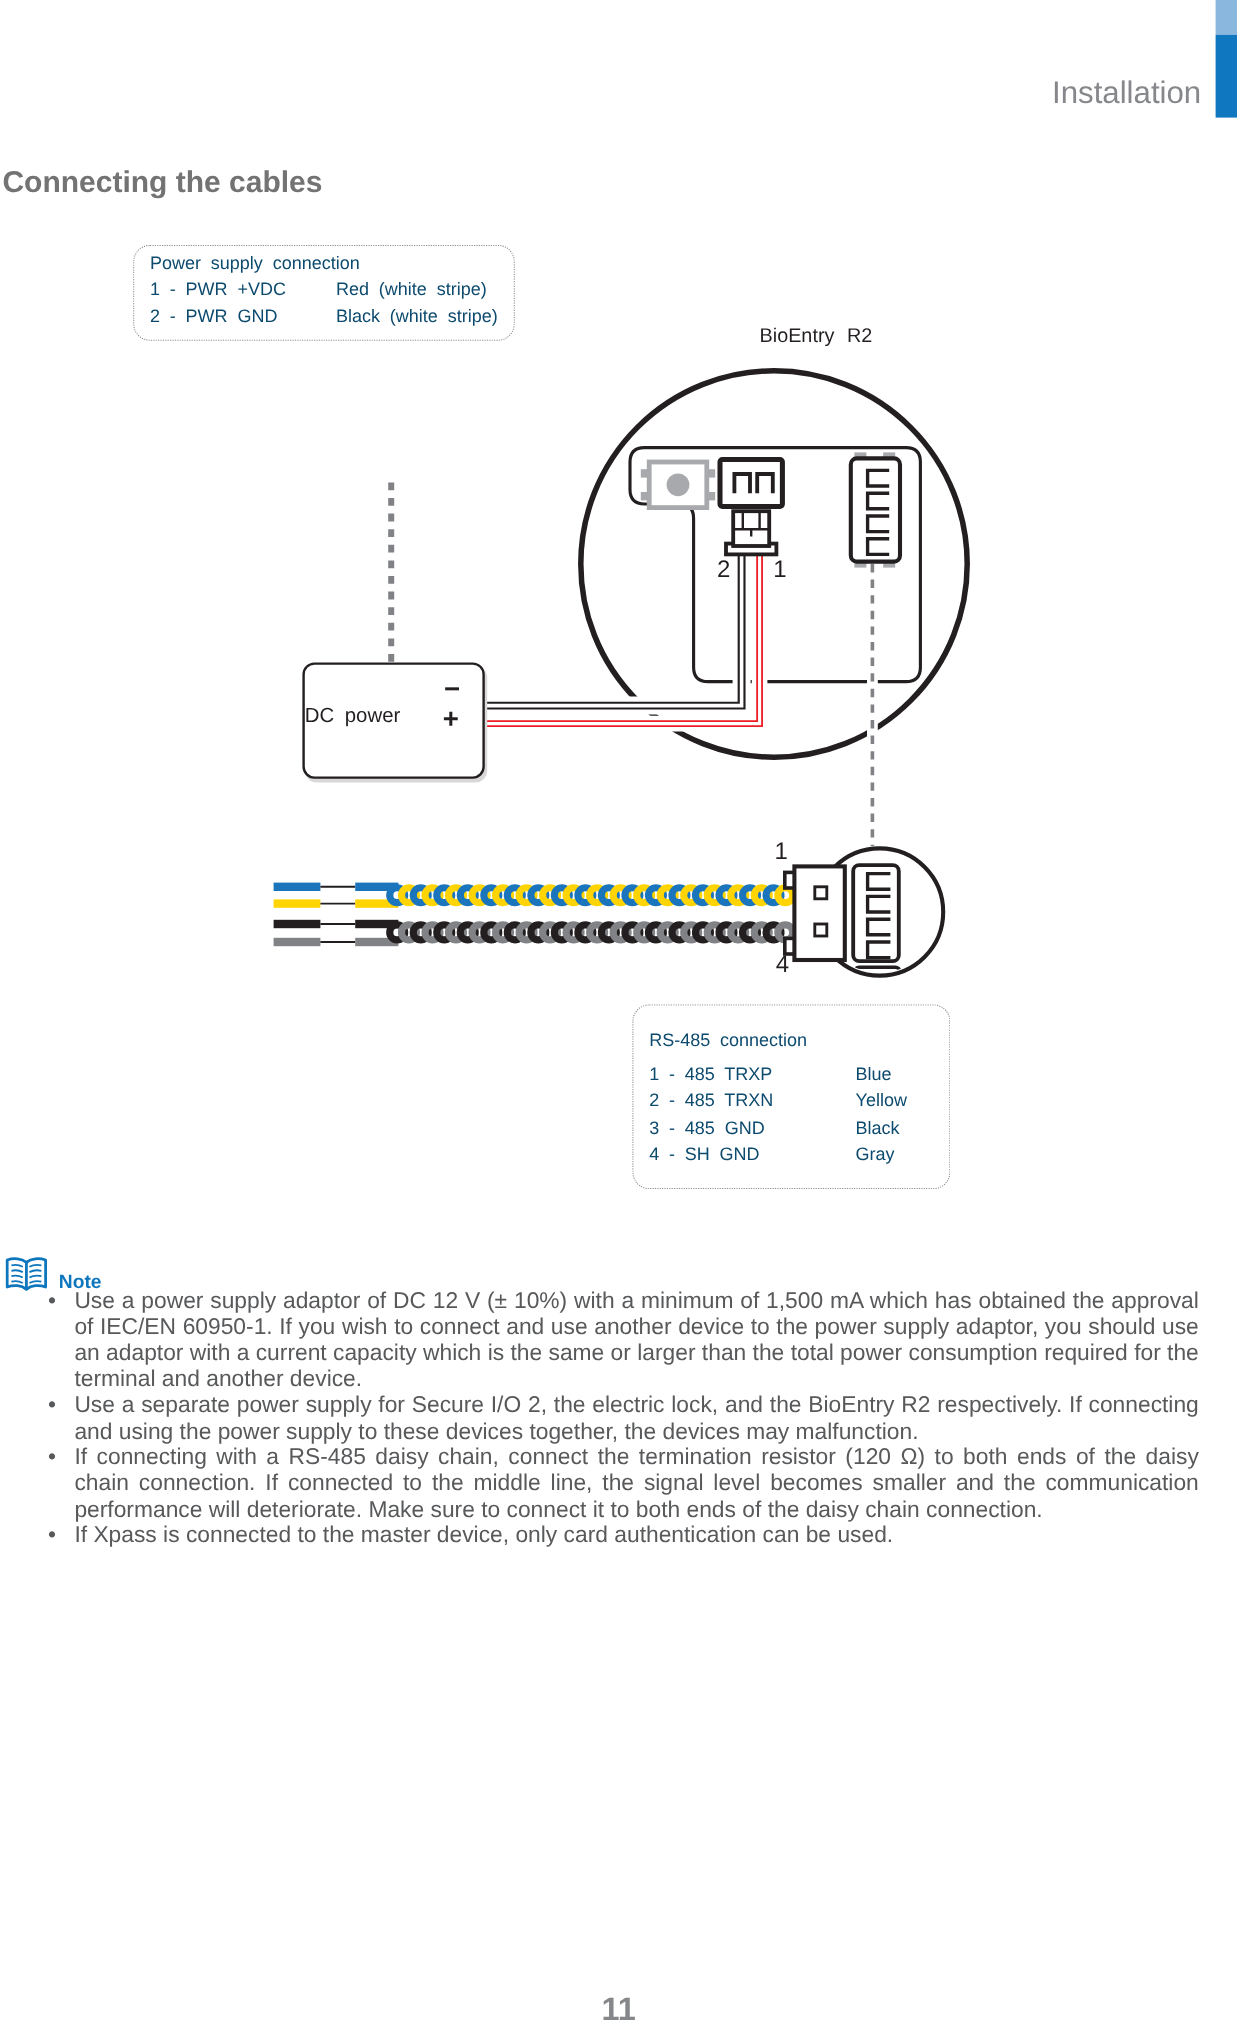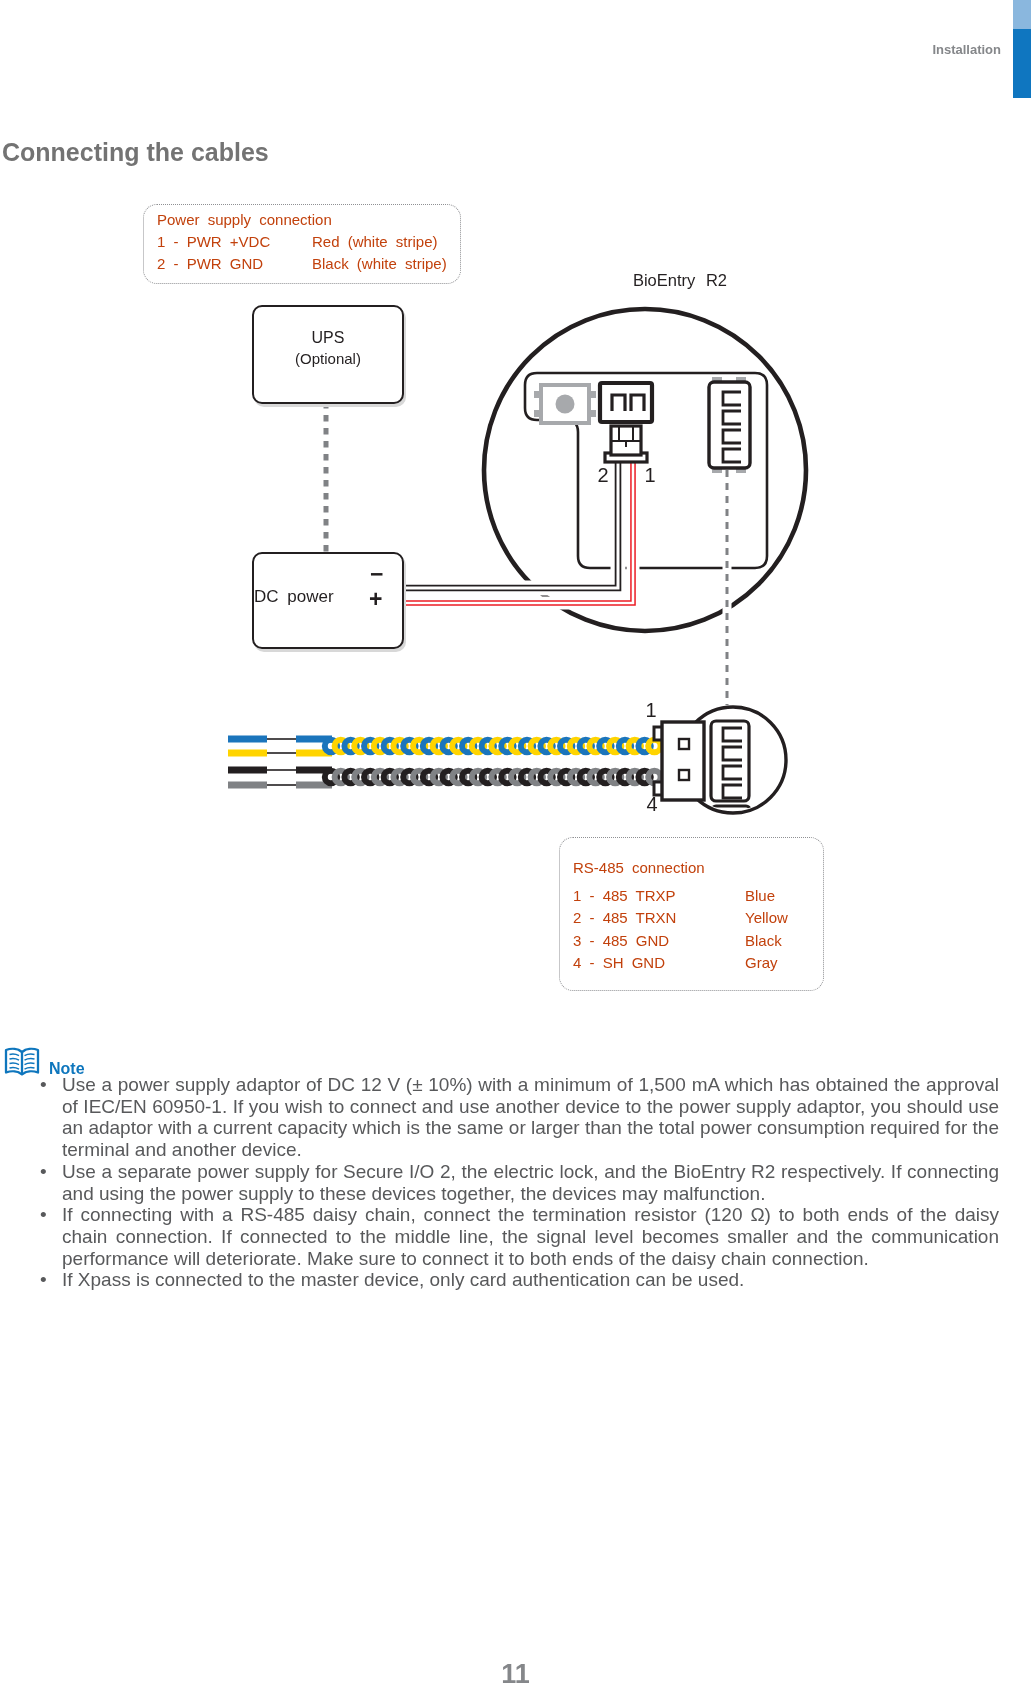--- a/index.html
+++ b/index.html
@@ -5,24 +5,24 @@
   html,body{margin:0;padding:0;background:#fff;}
   .page{
     position:relative;width:1031px;height:1687px;background:#fff;overflow:hidden;
     font-family:"Liberation Sans",sans-serif;color:#231f20;
   }
   svg{display:block;}
   .abs{position:absolute;}
   
   .tab-light{position:absolute;left:1013px;top:0;width:18px;height:29px;background:var(--bar-light-blue,#8ab7de);}
   .tab-dark{position:absolute;left:1013px;top:29px;width:18px;height:69px;background:var(--bar-dark-blue,#0f76c0);}
-  .header-sec{position:absolute;right:30px;top:42px;font-size:13px;font-weight:bold;color:var(--heading-gray,#85878a);}
+  .header-sec{position:absolute;right:30px;top:62px;font-size:26px;font-weight:normal;color:var(--heading-gray,#85878a);}
   .page-title{position:absolute;left:2px;top:138px;font-size:25px;font-weight:bold;color:#737373;margin:0;}
   
-  .dotbox{position:absolute;border:1.5px dotted #8f9093;border-radius:14px;background:#fff;font-size:15px;color:#c2410c;word-spacing:4px;margin-left:32px;}
+  .dotbox{position:absolute;border:1.5px dotted #8f9093;border-radius:14px;background:#fff;font-size:15px;color:#0c4a6e;word-spacing:4px;}
   .power-box{left:111px;top:204px;width:316px;height:78px;}
   .rs485-box{left:527px;top:837px;width:263px;height:152px;}
   .kv-title{position:absolute;left:13px;font-weight:normal;}
   .kv-row{position:absolute;left:13px;white-space:nowrap;}
   .kv-row .k{display:inline-block;}
   .power-box .k{width:155px;}
   .rs485-box .k{width:172px;}
   
   .solidbox{position:absolute;border:2.5px solid #231f20;border-radius:10px;background:#fff;box-shadow:2px 3px 0 #d8d8d8;}
   .ups-box{left:252px;top:305px;width:148px;height:95px;text-align:center;}
@@ -227,24 +227,20 @@
   <div class="dotbox power-box">
     <div class="kv-title" style="top:6px">Power supply connection</div>
     <div class="kv-row" style="top:28px">
       <span class="k">1 - PWR +VDC</span><span>Red (white stripe)</span>
     </div>
     <div class="kv-row" style="top:50px">
       <span class="k">2 - PWR GND</span><span>Black (white stripe)</span>
     </div>
   </div>
 
-  <div class="solidbox ups-box">
-    <div class="l1">UPS</div>
-    <div class="l2">(Optional)</div>
-  </div>
 
   <div class="solidbox dc-box">
     <div class="dc-label">DC power</div>
     <div class="dc-minus">−</div>
     <div class="dc-plus">+</div>
   </div>
 
   <div class="dev-label">BioEntry R2</div>
   <div class="pinlab" style="left:593px;top:464px">2</div>
   <div class="pinlab" style="left:640px;top:464px">1</div>

